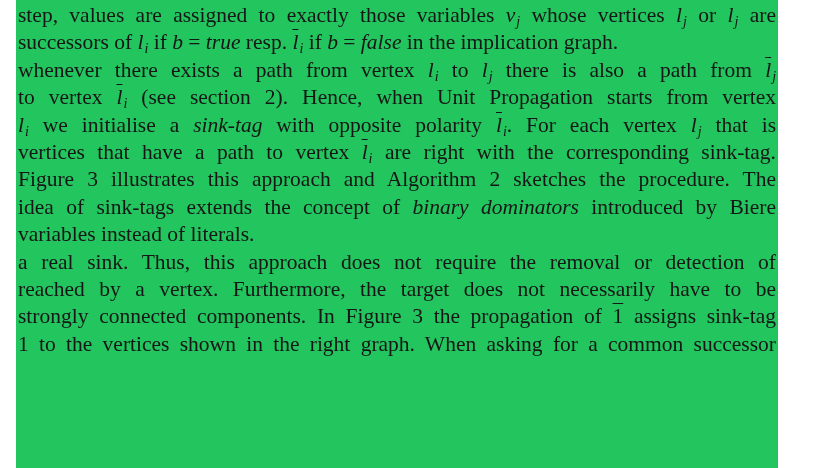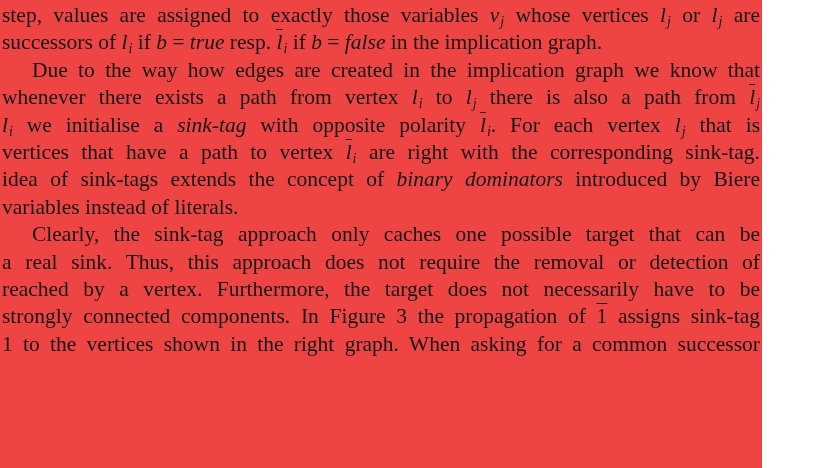--- a/index.html
+++ b/index.html
@@ -1,25 +1,26 @@
 <!DOCTYPE html>
 <html><head>
 <meta charset="utf-8">
 <style>
   html, body { margin: 0; padding: 0; background: #ffffff; }
   .page {
     width: 762px;
     height: 468px;
     overflow: hidden;
-    background: #ef4444;
+    background: #22c55e;
     color: #161616;
     font-family: "Liberation Serif", "DejaVu Serif", serif;
     font-size: 21.5px;
     box-sizing: border-box;
     padding: 2px 2px 0 2px;
+    margin-left: 16px;
   }
   .line {
     height: 27.4px;
     line-height: 27.4px;
     overflow: hidden;
     text-align: left;
     white-space: normal;
   }
   .line.j {
     text-align: justify;
@@ -41,25 +42,25 @@
     margin-left: 1px;
   }
 </style>
 </head>
 <body>
 
 <div class="page">
   <div id="doc">
       <div class="line j"><span class="rm">step, values are assigned to exactly those variables </span><span class="mw"><span class="mv">v</span><span class="msub">j</span></span><span class="rm"> whose vertices </span><span class="mw"><span class="mv">l</span><span class="msub">j</span></span><span class="rm"> or </span><span class="mw"><span class="mv">l</span><span class="msub">j</span></span><span class="rm"> are</span></div>
       <div class="line"><span class="rm">successors of </span><span class="mw"><span class="mv">l</span><span class="msub">i</span></span><span class="rm"> if </span><span class="mw"><span class="mv">b</span></span><span class="rm"> = </span><span class="it">true</span><span class="rm"> resp. </span><span class="mw"><span class="mv ov">l</span><span class="msub">i</span></span><span class="rm"> if </span><span class="mw"><span class="mv">b</span></span><span class="rm"> = </span><span class="it">false</span><span class="rm"> in the implication graph.</span></div>
-      <div class="line j ind"><span class="rm">Due to the way how edges are created in the implication graph we know that</span></div>
       <div class="line j"><span class="rm">whenever there exists a path from vertex </span><span class="mw"><span class="mv">l</span><span class="msub">i</span></span><span class="rm"> to </span><span class="mw"><span class="mv">l</span><span class="msub">j</span></span><span class="rm"> there is also a path from </span><span class="mw"><span class="mv ov">l</span><span class="msub">j</span></span></div>
+      <div class="line j"><span class="rm">to vertex </span><span class="mw"><span class="mv ov">l</span><span class="msub">i</span></span><span class="rm"> (see section 2). Hence, when Unit Propagation starts from vertex</span></div>
       <div class="line j"><span class="mw"><span class="mv">l</span><span class="msub">i</span></span><span class="rm"> we initialise a </span><span class="it">sink-tag</span><span class="rm"> with opposite polarity </span><span class="mw"><span class="mv ov">l</span><span class="msub">i</span></span><span class="rm">. For each vertex </span><span class="mw"><span class="mv">l</span><span class="msub">j</span></span><span class="rm"> that is</span></div>
       <div class="line j"><span class="rm">vertices that have a path to vertex </span><span class="mw"><span class="mv ov">l</span><span class="msub">i</span></span><span class="rm"> are right with the corresponding sink-tag.</span></div>
+      <div class="line j"><span class="rm">Figure 3 illustrates this approach and Algorithm 2 sketches the procedure. The</span></div>
       <div class="line j"><span class="rm">idea of sink-tags extends the concept of </span><span class="it">binary dominators</span><span class="rm"> introduced by Biere</span></div>
       <div class="line"><span class="rm">variables instead of literals.</span></div>
-      <div class="line j ind"><span class="rm">Clearly, the sink-tag approach only caches one possible target that can be</span></div>
       <div class="line j"><span class="rm">a real sink. Thus, this approach does not require the removal or detection of</span></div>
       <div class="line j"><span class="rm">reached by a vertex. Furthermore, the target does not necessarily have to be</span></div>
       <div class="line j"><span class="rm">strongly connected components. In Figure 3 the propagation of </span><span class="mw"><span class="rm ov">1</span></span><span class="rm"> assigns sink-tag</span></div>
       <div class="line j"><span class="rm">1 to the vertices shown in the right graph. When asking for a common successor</span></div>
     </div>
 </div>
 
 </body></html>

